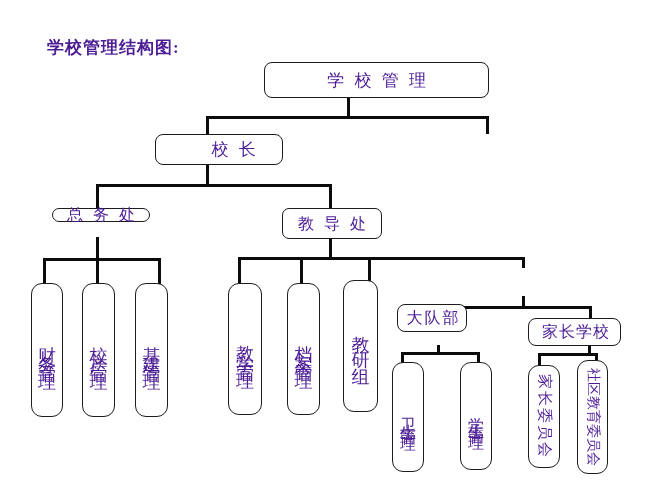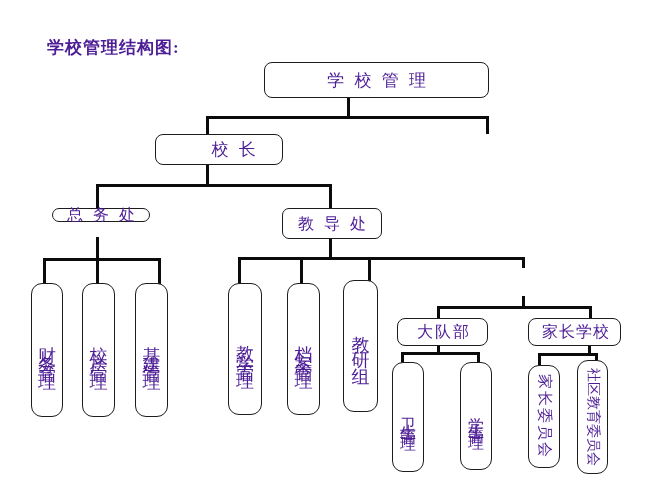--- a/index.html
+++ b/index.html
@@ -79,21 +79,21 @@
   <div class="node h" style="left:282px;top:208px;width:100px;height:31px;font-size:16px;border-radius:7px;">教 导 处</div>
 
   <div class="node v" style="left:31px;top:283px;width:32px;height:134px;">财务管理</div>
   <div class="node v" style="left:82px;top:283px;width:33px;height:134px;">校产管理</div>
   <div class="node v" style="left:135px;top:283px;width:33px;height:134px;">基建管理</div>
 
   <div class="node v" style="left:228px;top:283px;width:34px;height:132px;">教学管理</div>
   <div class="node v" style="left:287px;top:283px;width:33px;height:132px;">档案管理</div>
   <div class="node v v3" style="left:343px;top:280px;width:35px;height:132px;">教研组</div>
 
-  <div class="node h" style="left:397px;top:318px;width:91px;height:28px;font-size:16px;letter-spacing:2px;">大队部</div>
+  <div class="node h" style="left:397px;top:304px;width:70px;height:28px;font-size:16px;letter-spacing:2px;">大队部</div>
   <div class="node h" style="left:528px;top:318px;width:93px;height:28px;font-size:16px;letter-spacing:1px;">家长学校</div>
 
   <div class="node v vsm" style="left:392px;top:362px;width:32px;height:110px;">卫生管理</div>
   <div class="node v vsm" style="left:460px;top:362px;width:32px;height:108px;">学生管理</div>
 
   <div class="node vs" style="left:528px;top:365px;width:32px;height:103px;">家长委员会</div>
   <div class="node vs vs7" style="left:577px;top:360px;width:31px;height:114px;">社区教育委员会</div>
 
 </div>
 

